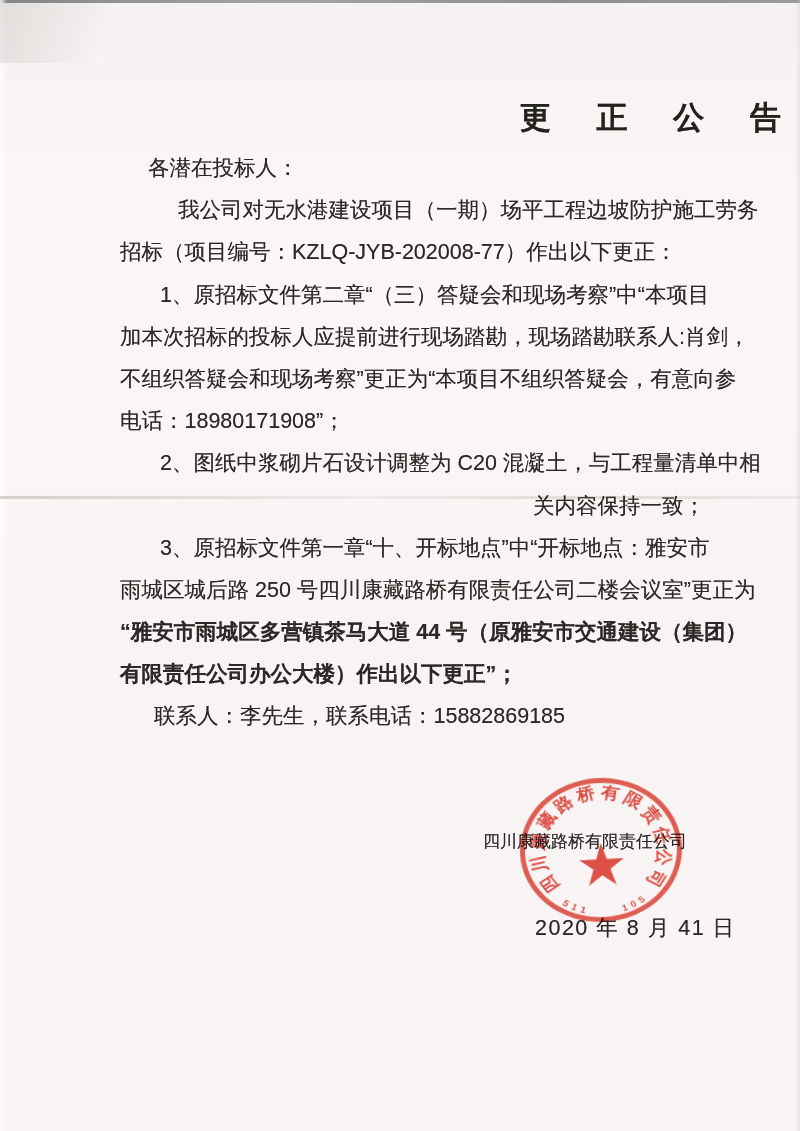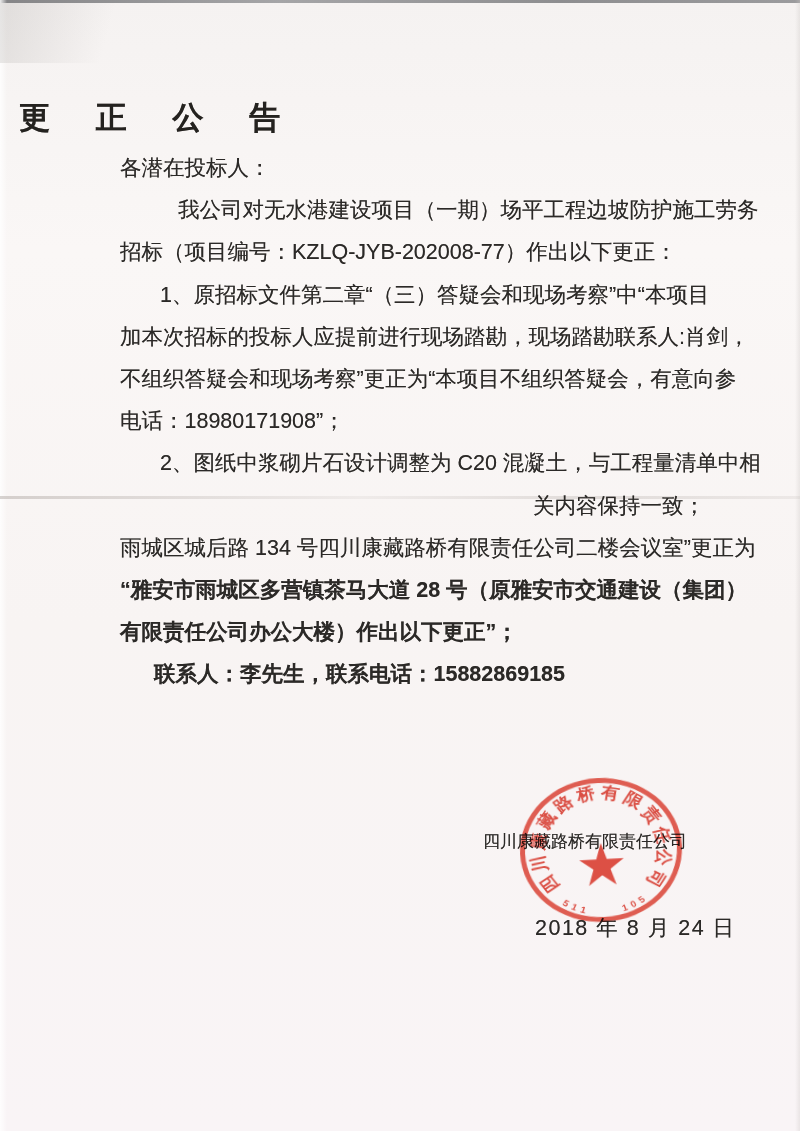--- a/index.html
+++ b/index.html
@@ -20,21 +20,21 @@
     background:linear-gradient(to right,rgba(255,255,255,.85),rgba(255,255,255,0));}
   .scan-edge-right{position:absolute;right:0;top:0;width:5px;height:100%;
     background:linear-gradient(to left,rgba(205,200,198,.35),rgba(205,200,198,0));}
   .corner-shade{position:absolute;left:0;top:3px;width:150px;height:60px;
     background:linear-gradient(105deg,rgba(168,165,162,.28),rgba(168,165,162,0) 70%);}
   .fold-line{position:absolute;left:0;top:496px;width:100%;height:3px;
     background:linear-gradient(to right,rgba(168,160,155,.45),rgba(168,160,155,.12) 45%,rgba(168,160,155,.30) 75%,rgba(168,160,155,.15));}
 
   .doc-title{
     position:absolute;top:97px;left:0;width:100%;
-    text-align:left;
+    text-align:right;
     font-family:"Liberation Serif","DejaVu Serif",serif;
     font-size:31px;font-weight:600;
     letter-spacing:19px;text-indent:19px;
     color:#24221f;
     text-shadow:0 0 .4px rgba(40,38,35,.6);
     white-space:nowrap;
   }
   .doc-body{
     position:absolute;left:120px;top:147px;width:585px;
     font-size:21.5px;line-height:42.2px;
@@ -92,37 +92,38 @@
 <div class="page">
   <div class="scan-edge-top"></div>
   <div class="scan-edge-left"></div>
   <div class="scan-edge-right"></div>
   <div class="corner-shade"></div>
   <div class="fold-line"></div>
 
   <div class="doc-title">更 正 公 告</div>
 
   <div class="doc-body">
-      <div class="line" style="text-indent: 0px;">各潜在投标人：</div>
+      <div class="line" style="text-indent: 0px; margin-left: 28px;">各潜在投标人：</div>
       <div class="line" style="text-indent: 58px;">我公司对无水港建设项目（一期）场平工程边坡防护施工劳务</div>
       <div class="line" style="text-indent: 0px;">招标（项目编号：KZLQ-JYB-202008-77）作出以下更正：</div>
       <div class="line" style="text-indent: 40px;">1、原招标文件第二章“（三）答疑会和现场考察”中“本项目</div>
       <div class="line" style="text-indent: 0px;">加本次招标的投标人应提前进行现场踏勘，现场踏勘联系人:肖剑，</div>
       <div class="line" style="text-indent: 0px;">不组织答疑会和现场考察”更正为“本项目不组织答疑会，有意向参</div>
       <div class="line" style="text-indent: 0px;">电话：18980171908”；</div>
       <div class="line" style="text-indent: 40px;">2、图纸中浆砌片石设计调整为 C20 混凝土，与工程量清单中相</div>
       <div class="line" style="text-indent: 0px; text-align: right;">关内容保持一致；</div>
-      <div class="line" style="text-indent: 0px;">雨城区城后路 134 号四川康藏路桥有限责任公司二楼会议室”更正为</div>
-      <div class="line bold" style="text-indent: 0px;">“雅安市雨城区多营镇茶马大道 28 号（原雅安市交通建设（集团）</div>
+      <div class="line" style="text-indent: 40px;">3、原招标文件第一章“十、开标地点”中“开标地点：雅安市</div>
+      <div class="line" style="text-indent: 0px;">雨城区城后路 250 号四川康藏路桥有限责任公司二楼会议室”更正为</div>
+      <div class="line bold" style="text-indent: 0px;">“雅安市雨城区多营镇茶马大道 44 号（原雅安市交通建设（集团）</div>
       <div class="line bold" style="text-indent: 0px;">有限责任公司办公大楼）作出以下更正”；</div>
-      <div class="line" style="text-indent: 34px; font-weight: bold;">联系人：李先生，联系电话：15882869185</div>
+      <div class="line" style="text-indent: 34px;">联系人：李先生，联系电话：15882869185</div>
     </div>
 
   <div class="company-line">四川康藏路桥有限责任公司</div>
-  <div class="date-line">2018 年 8 月 24 日</div>
+  <div class="date-line">2020 年 8 月 41 日</div>
 
   <div class="seal">
     <div class="seal-arc">
         <span class="arc-char" style="transform: rotate(-123deg) translateY(-58px);">四</span>
         <span class="arc-char" style="transform: rotate(-100.636deg) translateY(-58px);">川</span>
         <span class="arc-char" style="transform: rotate(-78.2727deg) translateY(-58px);">康</span>
         <span class="arc-char" style="transform: rotate(-55.9091deg) translateY(-58px);">藏</span>
         <span class="arc-char" style="transform: rotate(-33.5455deg) translateY(-58px);">路</span>
         <span class="arc-char" style="transform: rotate(-11.1818deg) translateY(-58px);">桥</span>
         <span class="arc-char" style="transform: rotate(11.1818deg) translateY(-58px);">有</span>

